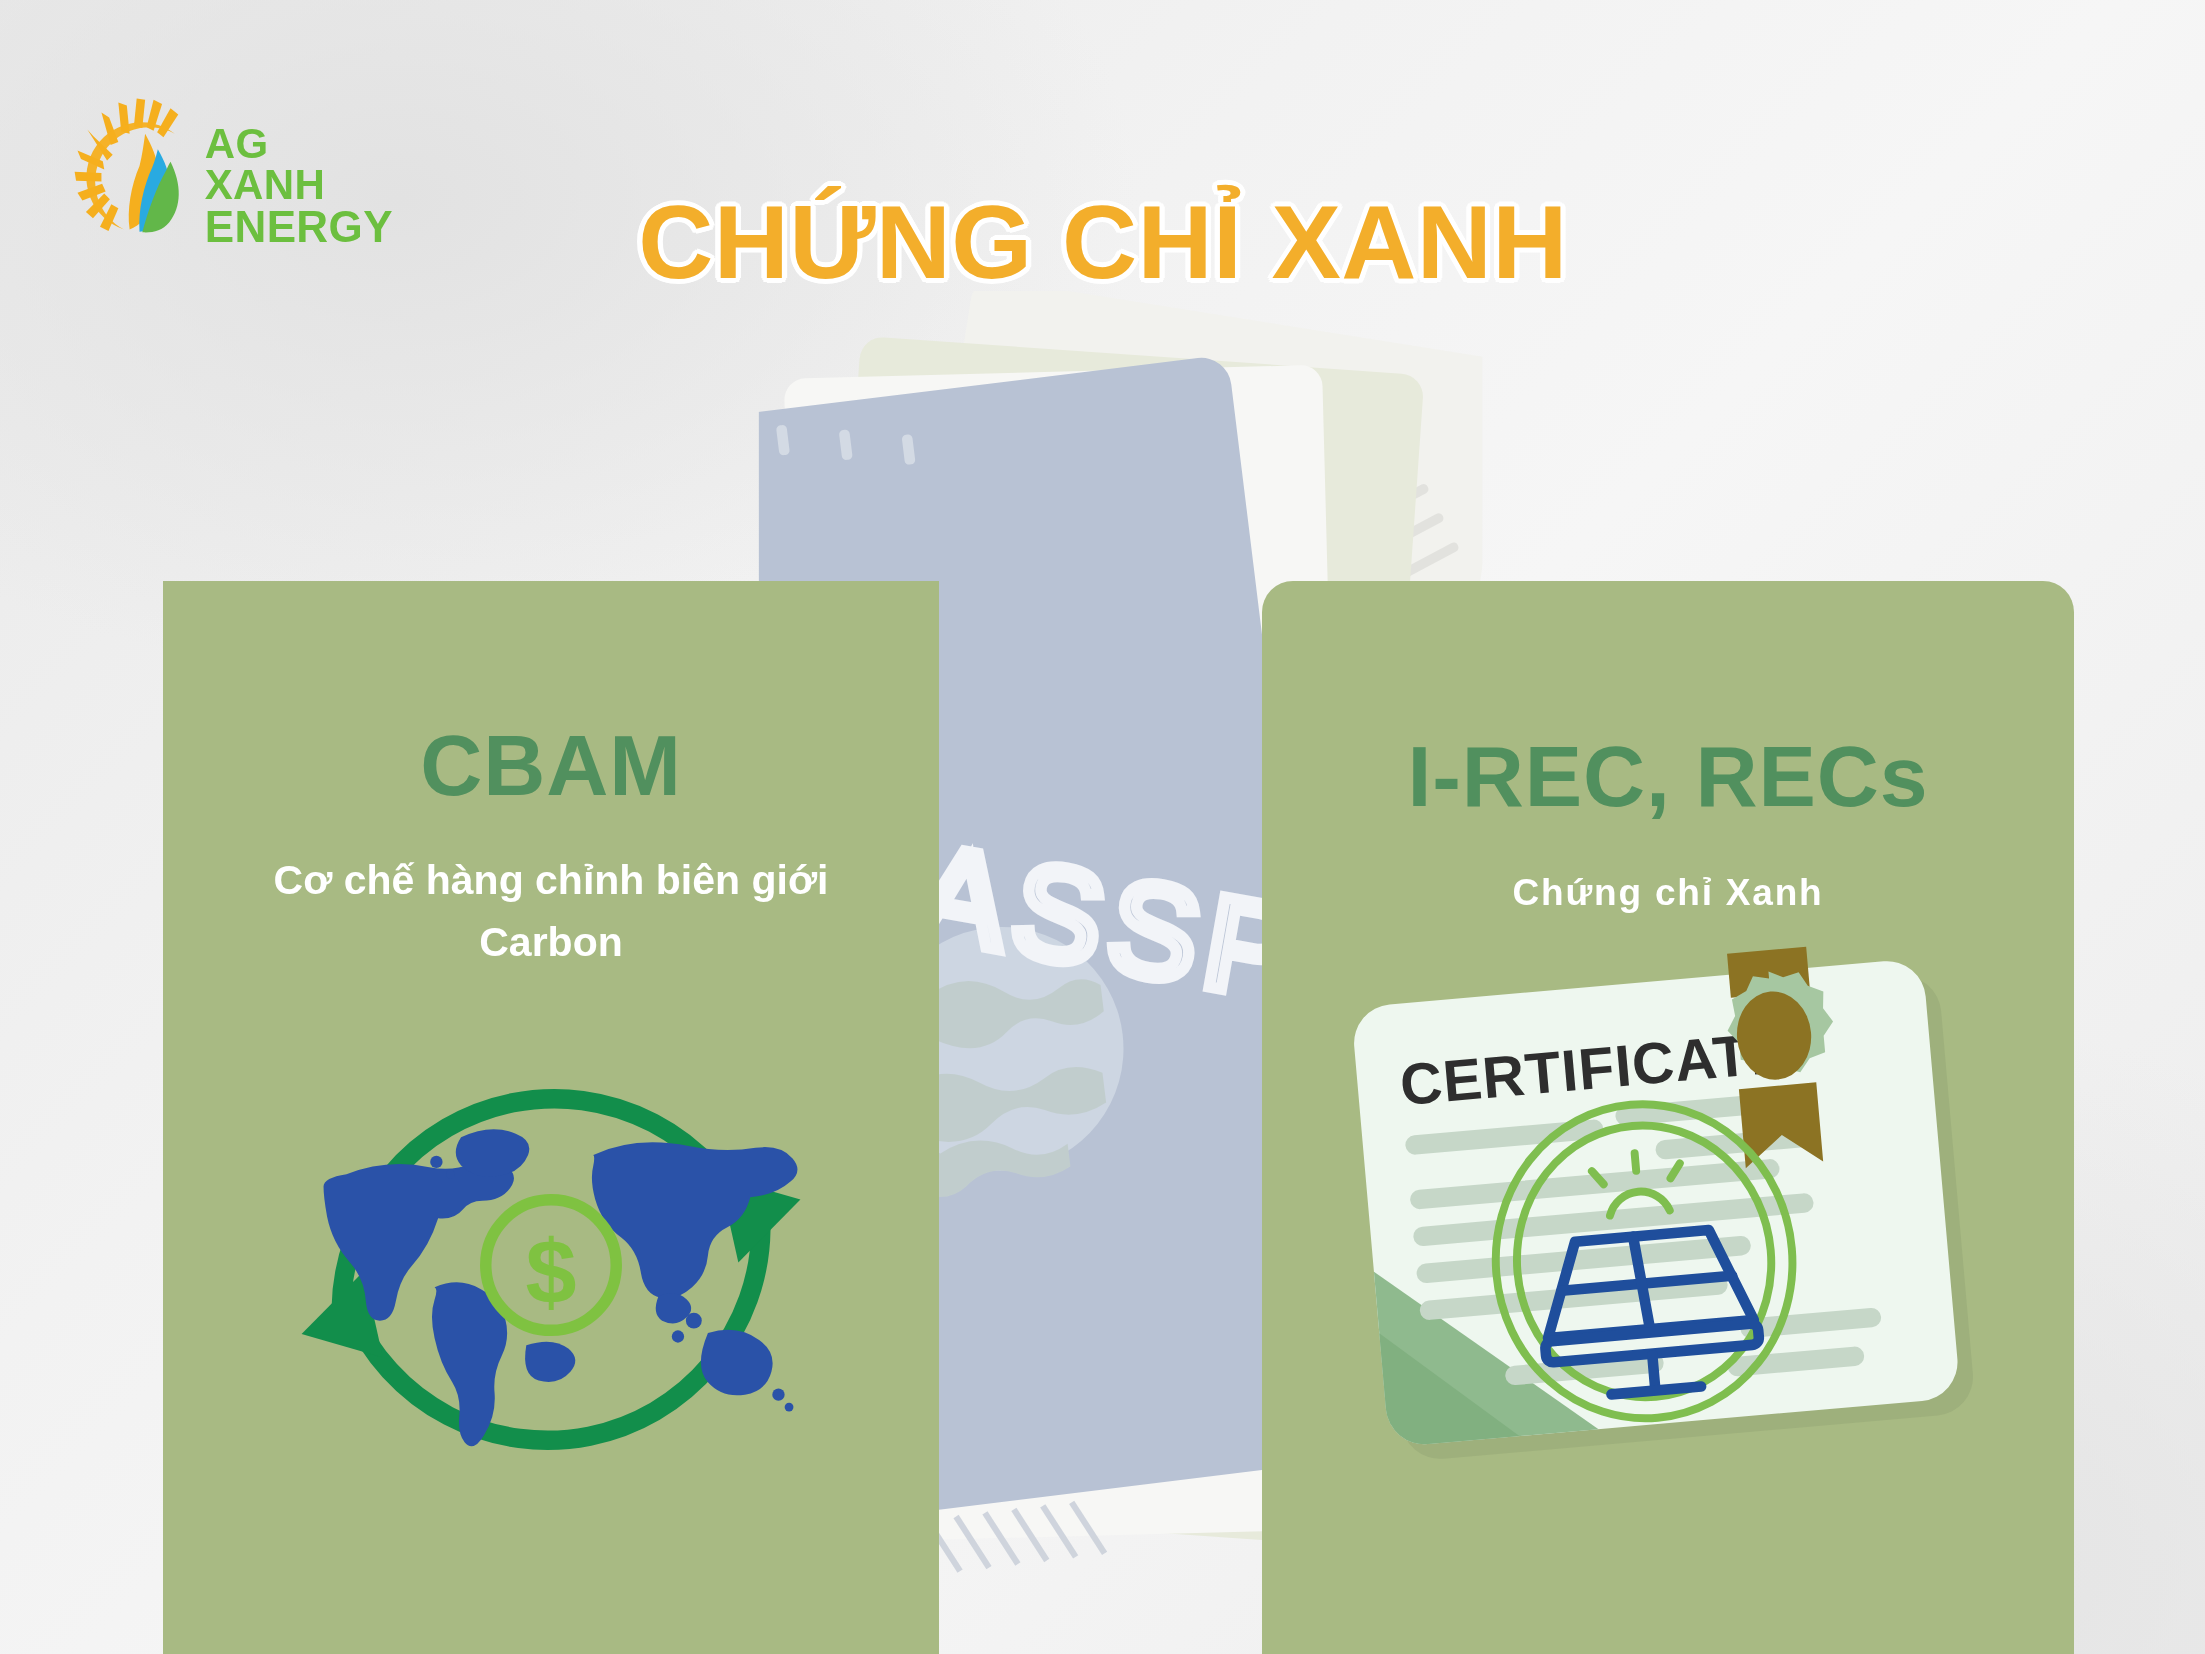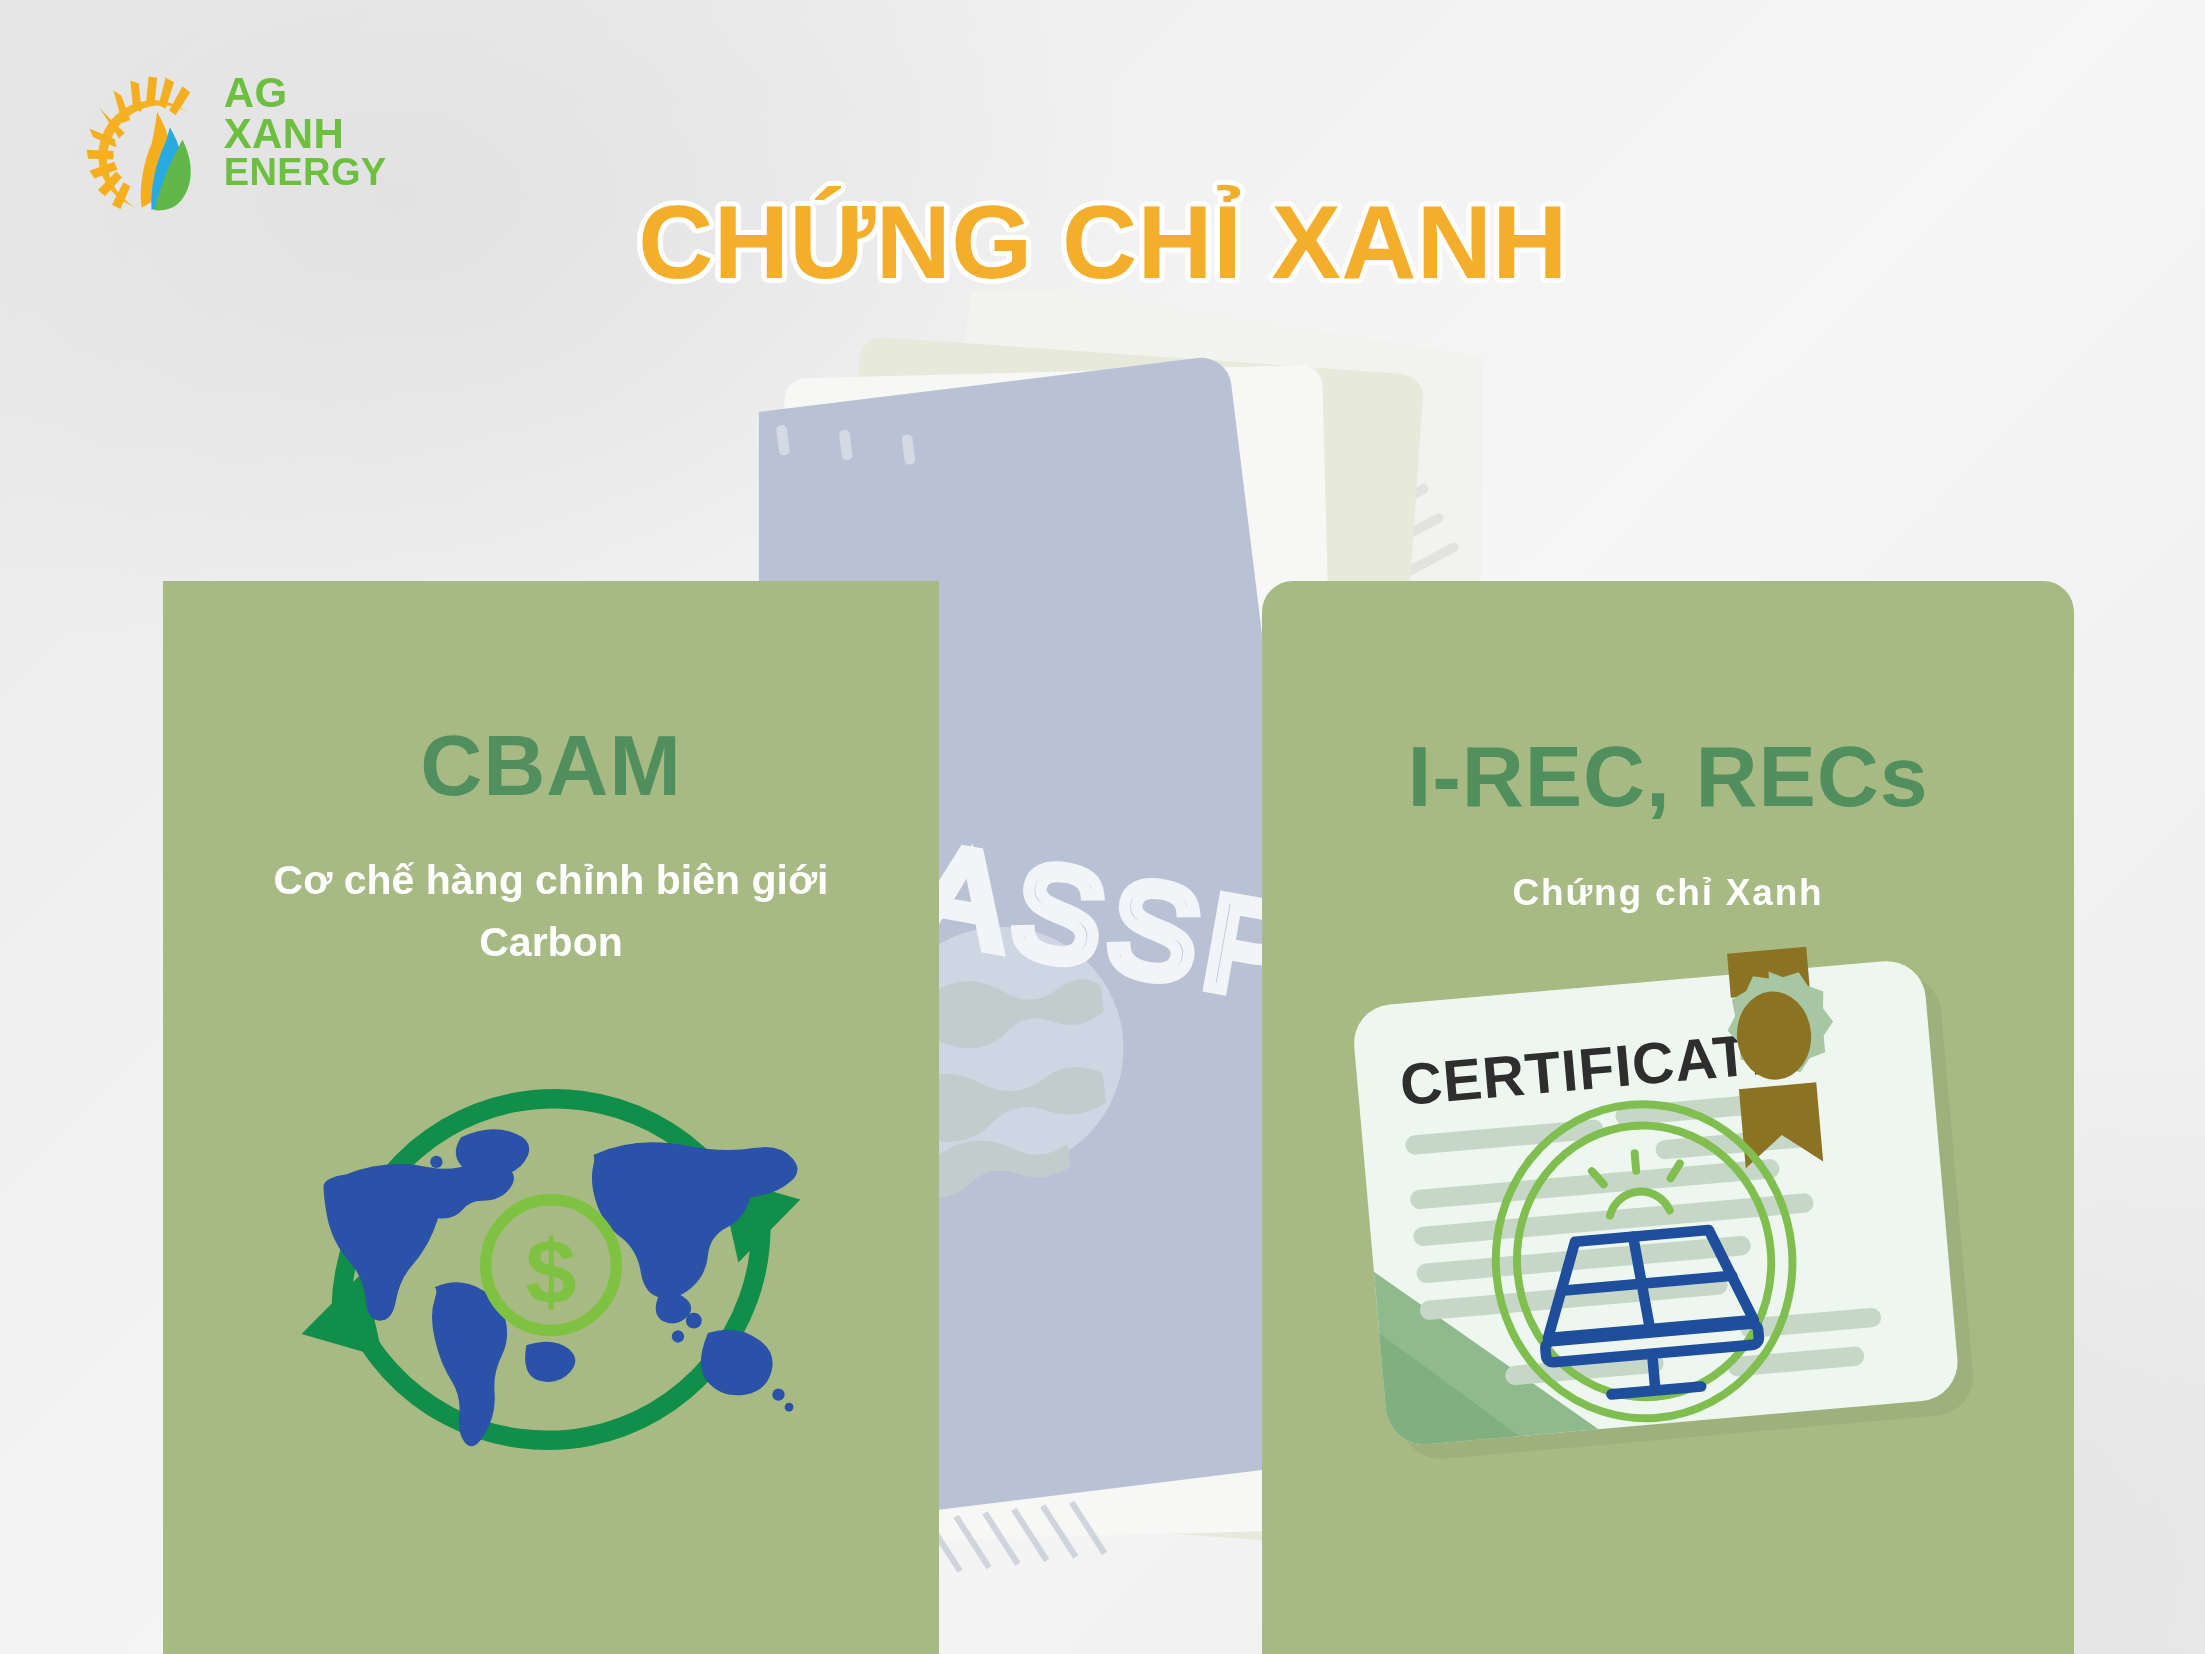--- a/index.html
+++ b/index.html
@@ -10,29 +10,29 @@
       radial-gradient(ellipse 1235px 794px at 18% 12%, #e2e2e2 0%, rgba(226,226,226,0) 60%),
       radial-gradient(ellipse 1059px 882px at 88% 95%, #e4e4e4 0%, rgba(228,228,228,0) 62%),
       linear-gradient(135deg,#e9e9e9 0%,#f2f2f2 35%,#f6f6f6 55%,#ececec 100%);
     position:relative;
   }
 
   
   #bg-illustration { position:absolute; left:0; top:0; width:2206px; height:1654px; z-index:1; }
 
   
-  #logo { position:absolute; left:81px; top:72px; width:318px; height:176px; z-index:6;
-          display:flex; align-items:flex-start; gap:7px; }
+  #logo { position:absolute; left:69px; top:72px; width:318px; height:176px; z-index:6;
+          display:flex; align-items:flex-end; }
   #logo .mark { width:141px; height:154px; flex:0 0 141px; }
   #logo .wordmark { display:flex; flex-direction:column; justify-content:center;
                     line-height:0.98; margin-left:-5.3px; }
   #logo .wordmark span { color:#6cbf3f; font-weight:bold; letter-spacing:0.4px; }
   #logo .w1 { font-size:42px; }
   #logo .w2 { font-size:42px; }
-  #logo .w3 { font-size:38px; }
+  #logo .w3 { font-size:44px; }
 
   
   #headline { position:absolute; left:0; top:184px; width:2206px; z-index:7;
               text-align:center; pointer-events:none; }
   #headline .line { font-weight:bold; color:#F3AE2B; letter-spacing:0.4px;
                     text-shadow:
                        -5.3px 0 0 #fff, 5.3px 0 0 #fff, 0 -5.3px 0 #fff, 0 5.3px 0 #fff,
                        -3.5px -3.5px 0 #fff, 3.5px -3.5px 0 #fff, -3.5px 3.5px 0 #fff, 3.5px 3.5px 0 #fff,
                        -4.4px -1.8px 0 #fff, 4.4px -1.8px 0 #fff, -4.4px 1.8px 0 #fff, 4.4px 1.8px 0 #fff,
                        -1.8px -4.4px 0 #fff, 1.8px -4.4px 0 #fff, -1.8px 4.4px 0 #fff, 1.8px 4.4px 0 #fff; }

